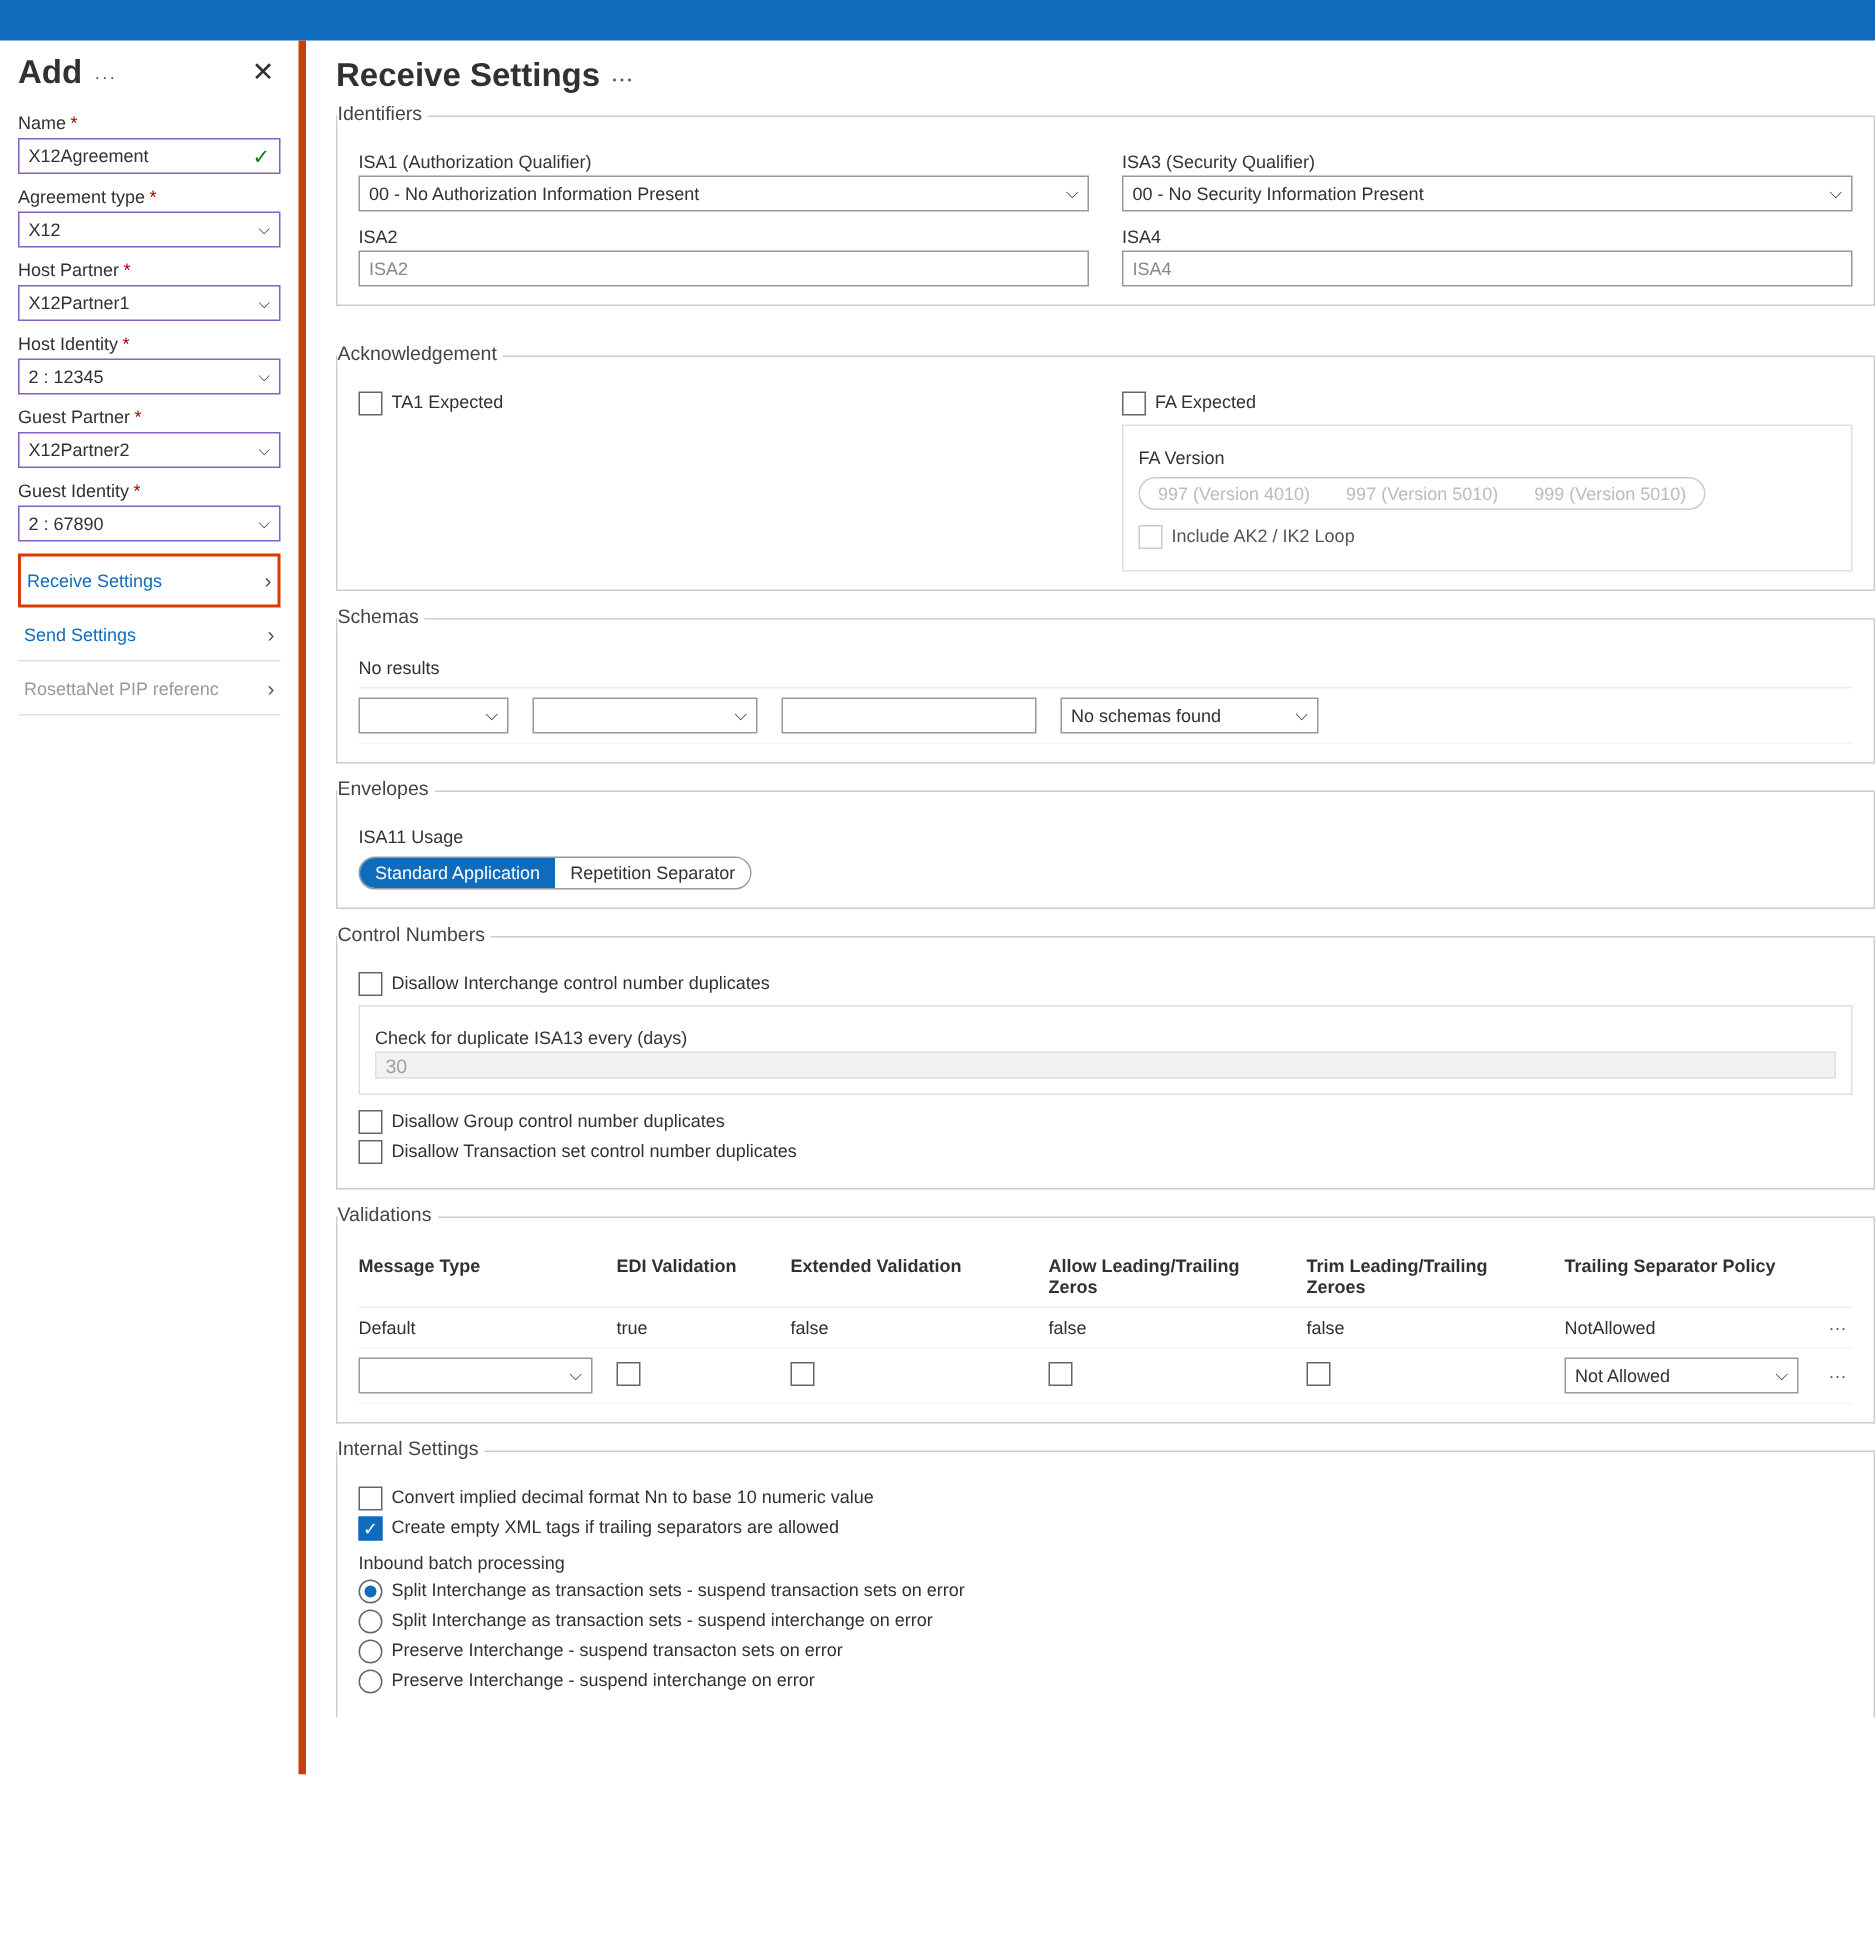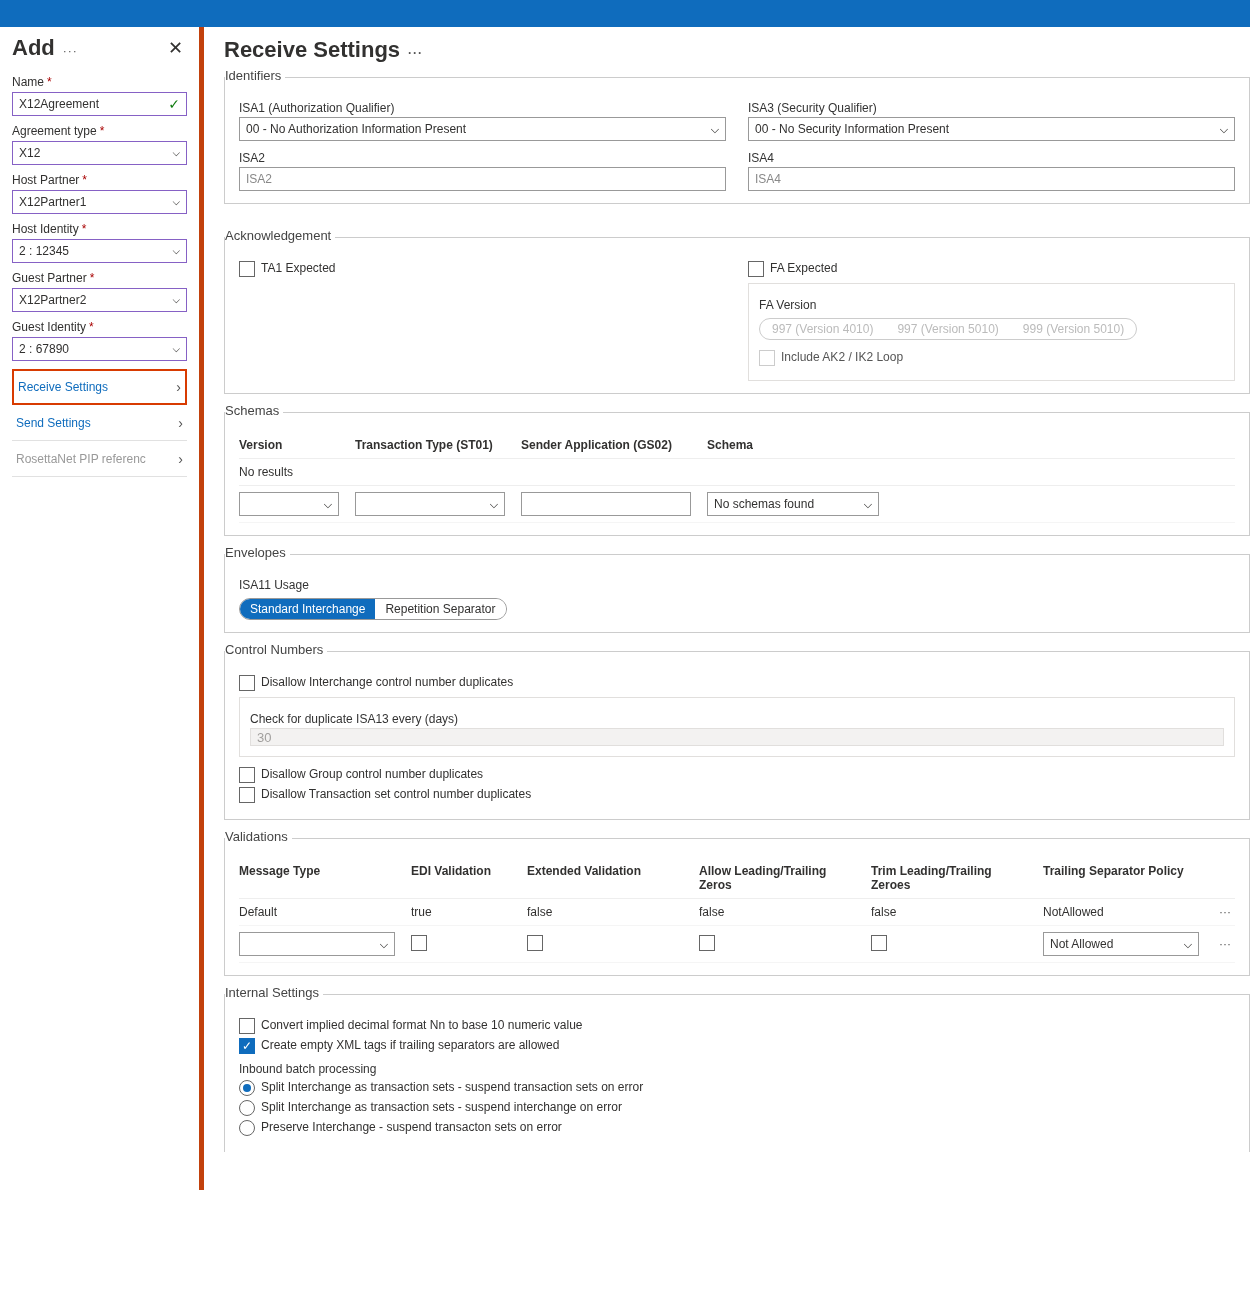--- a/index.html
+++ b/index.html
@@ -190,26 +190,20 @@
               <span class="cb" style="border-color:#ccc;"></span>
               <span style="color:#555;">Include AK2 / IK2 Loop</span>
             </div>
           </div>
         </div>
       </div>
     </div>
 
     <div class="panel" style="padding-top:20px;">
       <span class="panel-legend">Schemas</span>
-      <div class="tbl-head">
-        <div class="vcol" style="max-width:100px;">Version</div>
-        <div class="vcol" style="max-width:150px;">Transaction Type (ST01)</div>
-        <div class="vcol" style="max-width:170px;">Sender Application (GS02)</div>
-        <div class="vcol">Schema</div>
-      </div>
       <div style="padding:6px 0; font-size:12px;">No results</div>
       <div class="tbl-row" style="border-top:1px solid #eee;">
         <div class="vcol" style="max-width:100px;">
             <div class="ctrl">
               <span></span>
               <span class="chev">⌵</span>
             </div>
           </div>
         <div class="vcol" style="max-width:150px;">
             <div class="ctrl">
@@ -226,21 +220,21 @@
               <span class="chev">⌵</span>
             </div>
           </div>
       </div>
     </div>
 
     <div class="panel" style="padding-top:20px;">
       <span class="panel-legend">Envelopes</span>
       <div class="sublabel">ISA11 Usage</div>
       <div class="pill-group">
-        <span class="pill active">Standard Interchange</span>
+        <span class="pill active">Standard Application</span>
         <span class="pill">Repetition Separator</span>
       </div>
     </div>
 
     <div class="panel" style="padding-top:20px;">
       <span class="panel-legend">Control Numbers</span>
       <div class="checkbox-row">
         <span class="cb"></span>
         <span>Disallow Interchange control number duplicates</span>
       </div>
@@ -317,15 +311,19 @@
         <span>Split Interchange as transaction sets - suspend transaction sets on error</span>
       </div>
       <div class="checkbox-row">
         <span class="radio"></span>
         <span>Split Interchange as transaction sets - suspend interchange on error</span>
       </div>
       <div class="checkbox-row">
         <span class="radio"></span>
         <span>Preserve Interchange - suspend transacton sets on error</span>
       </div>
+      <div class="checkbox-row">
+        <span class="radio"></span>
+        <span>Preserve Interchange - suspend interchange on error</span>
+      </div>
     </div>
   </div>
 </div>
 
 </body></html>

